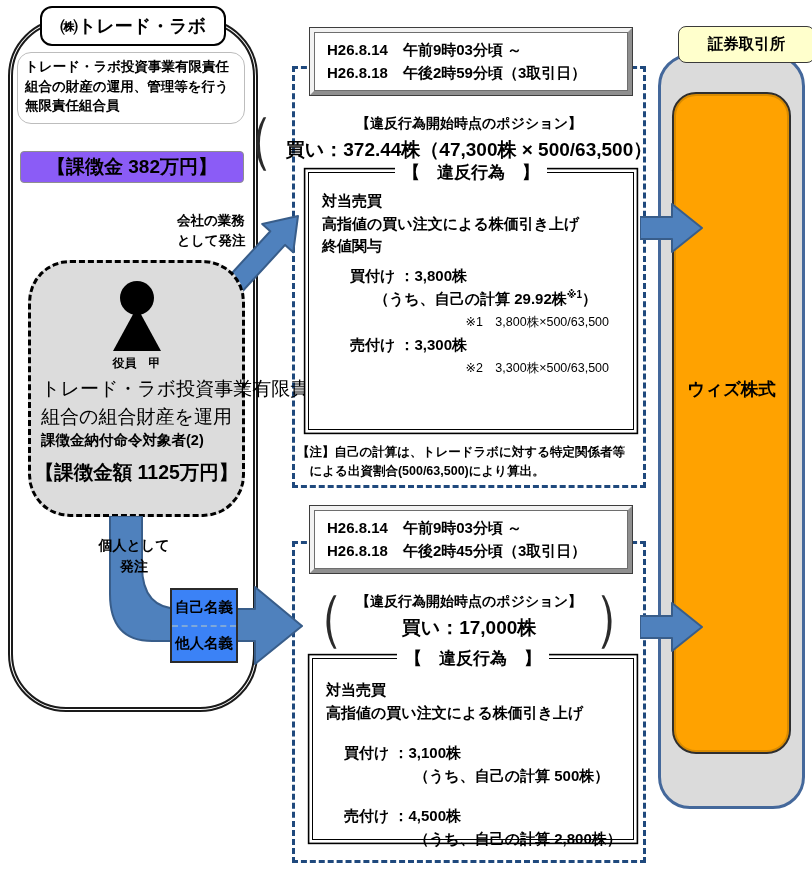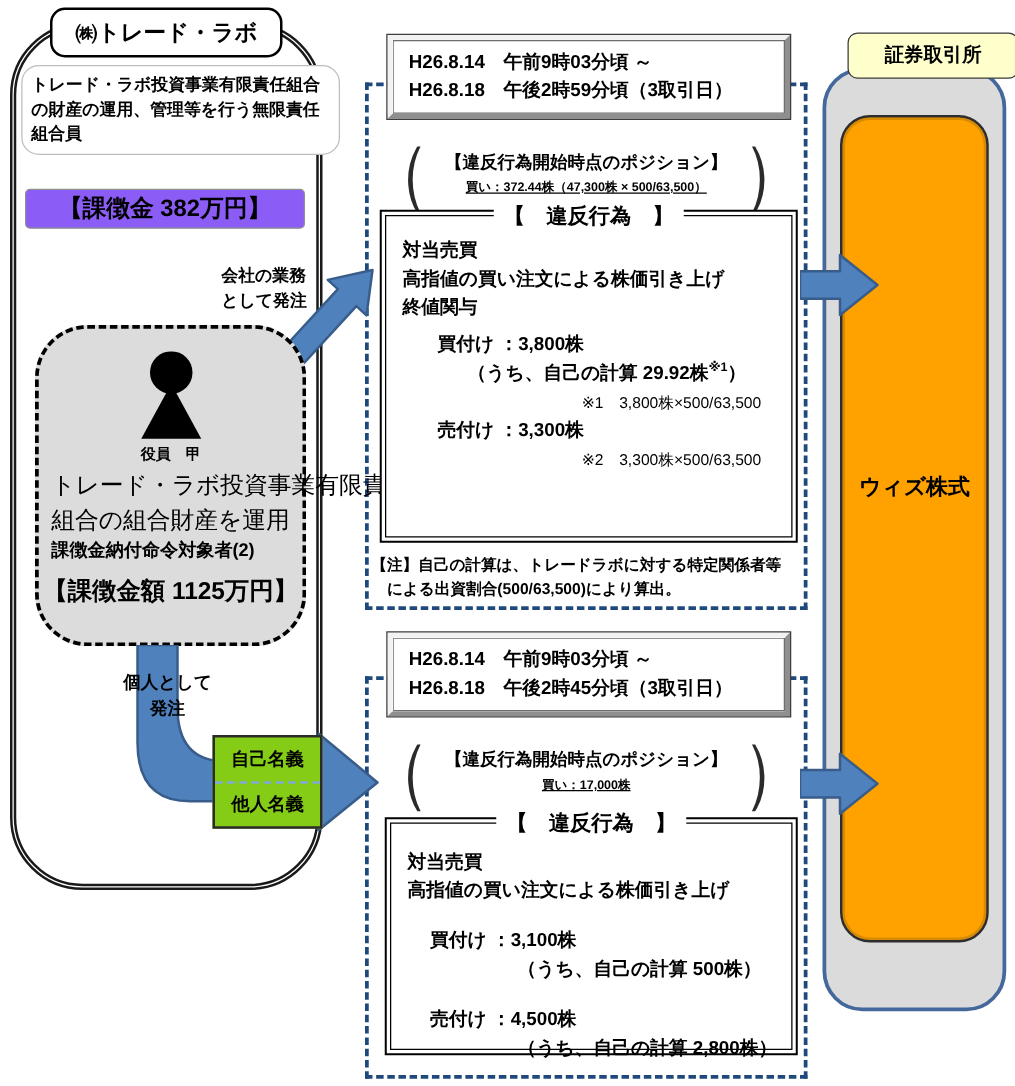--- a/index.html
+++ b/index.html
@@ -5,23 +5,23 @@
   * { box-sizing: border-box; margin: 0; padding: 0; }
   body { background: #fff; font-family: "Liberation Sans", "DejaVu Sans", sans-serif; }
   .canvas { position: relative; width: 812px; height: 869px; background: #fff; overflow: hidden; color: #000; }
 
   
   .company-frame { position: absolute; left: 8px; top: 18px; width: 250px; height: 694px;
     border: 5px double #1a1a1a; border-radius: 58px; z-index: 1; }
   .company-title { position: absolute; left: 40px; top: 6px; width: 186px; height: 40px;
     background: #fff; border: 2.5px solid #000; border-radius: 12px; display: flex;
     align-items: center; justify-content: center; font-size: 18px; font-weight: bold; z-index: 3; }
-  .company-desc { position: absolute; left: 17px; top: 52px; width: 255px; min-height: 72px;
+  .company-desc { position: absolute; left: 17px; top: 52px; width: 228px; min-height: 72px;
     background: #fff; border: 1px solid #bdbdbd; border-radius: 14px; padding: 5px 7px;
-    font-size: 13.5px; font-weight: 600; line-height: 1.45; z-index: 2; }
+    font-size: 13.5px; font-weight: 600; line-height: 1.45; z-index: 2; font-family: Liberation Mono, monospace; }
   .subject-badge { position: absolute; left: 20px; top: 126px; width: 224px; background: #fff;
     border: 1px solid #c8c8c8; border-radius: 10px; text-align: center; font-size: 15px;
     font-weight: bold; padding: 2px 0; z-index: 3; }
   .penalty-badge { position: absolute; left: 20px; top: 151px; width: 224px; background: #8b5cf6;
     border: 1.5px solid #8f8f8f; border-radius: 4px; text-align: center; font-size: 19px;
     font-weight: bold; padding: 2px 0; z-index: 2; }
 
   .corp-order-label { position: absolute; left: 177px; top: 211px; width: 86px; font-size: 13.5px;
     font-weight: bold; line-height: 1.45; white-space: pre; z-index: 3; }
   .diag-arrow { position: absolute; left: 220px; top: 198px; z-index: 2; }
@@ -33,22 +33,22 @@
   .officer-name { font-size: 12px; font-weight: bold; margin-bottom: 3px; }
   .officer-desc { font-size: 19px; font-weight: 400; line-height: 1.45; white-space: pre;
     align-self: flex-start; padding-left: 6px; }
   .officer-subject { font-size: 14.5px; font-weight: bold; align-self: flex-start; padding-left: 6px; margin-top: 1px; }
   .officer-penalty { font-size: 19.5px; font-weight: bold; margin-top: 9px; white-space: nowrap; }
 
   .personal-order-label { position: absolute; left: 86px; top: 535px; width: 96px; text-align: center;
     font-size: 14px; font-weight: bold; line-height: 1.5; white-space: pre; z-index: 3; }
   .elbow-arrow { position: absolute; left: 92px; top: 516px; z-index: 2; }
 
-  .account-box { position: absolute; left: 170px; top: 588px; width: 88px; height: 75px;
-    background: #84cc16; border: 2px solid #2b2b2b; z-index: 3; display: flex; flex-direction: column; }
+  .account-box { position: absolute; left: 170px; top: 588px; width: 68px; height: 75px;
+    background: #3b82f6; border: 2px solid #2b2b2b; z-index: 3; display: flex; flex-direction: column; }
   .account-cell { flex: 1; display: flex; align-items: center; justify-content: center;
     font-size: 14.5px; font-weight: bold; }
   .account-cell.other { border-top: 2px dashed #7FA8D9; }
 
   
   .case-box { position: absolute; border: 3.5px dashed #1F497D; z-index: 1; }
   .case-upper { left: 292px; top: 66px; width: 354px; height: 422px; }
   .case-lower { left: 292px; top: 541px; width: 354px; height: 322px; }
 
   .date-box { position: absolute; left: 310px; width: 322px; background: #fff; z-index: 2;
@@ -59,21 +59,21 @@
   .date-lower { top: 506px; }
 
   .pos-row { position: absolute; left: 298px; width: 342px; display: flex; align-items: center;
     justify-content: center; z-index: 2; }
   .pos-upper { top: 110px; height: 58px; }
   .pos-lower { top: 589px; height: 56px; }
   .big-paren { font-size: 50px; font-weight: 100; color: #2b2b2b; transform: scaleY(1.25);
     line-height: 1; flex: none; }
   .pos-center { margin: 0 12px; text-align: center; }
   .pos-title { font-size: 14px; font-weight: bold; white-space: nowrap; }
-  .pos-value { font-size: 10px; font-weight: 600; margin-top: 4px; white-space: nowrap; text-decoration: underline; }
+  .pos-value { font-size: 19px; font-weight: 600; margin-top: 4px; white-space: nowrap; }
 
   .viol-box { position: absolute; background: #fff; border: 1.6px solid #000;
     box-shadow: 0 0 0 2.6px #fff, 0 0 0 4.2px #000; z-index: 2; }
   .viol-upper { left: 308px; top: 172px; width: 326px; height: 258px; }
   .viol-lower { left: 312px; top: 658px; width: 322px; height: 182px; }
   .viol-title { position: absolute; top: -12px; left: 50%; transform: translateX(-50%);
     background: #fff; padding: 0 8px; font-size: 17px; font-weight: bold; white-space: nowrap; }
   .viol-content { padding: 17px 0 0 13px; font-size: 15px; font-weight: bold; line-height: 1.5; }
   .viol-lower .viol-content { padding-top: 20px; }
   .act-line { white-space: nowrap; }

